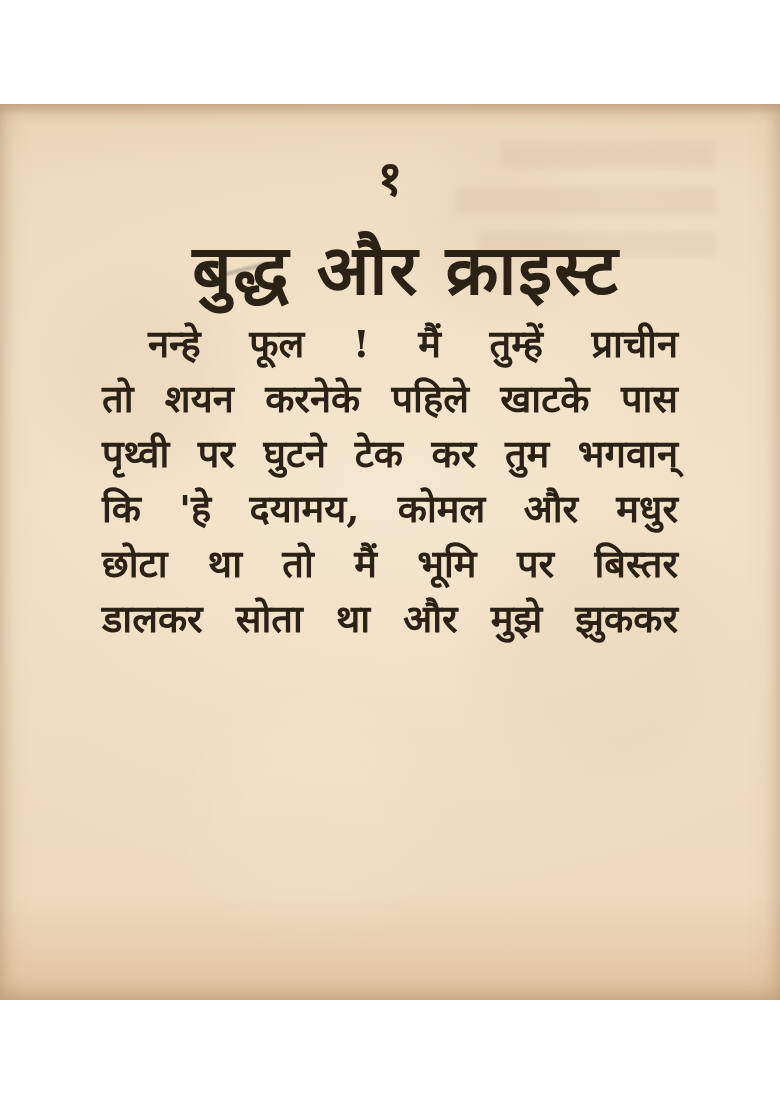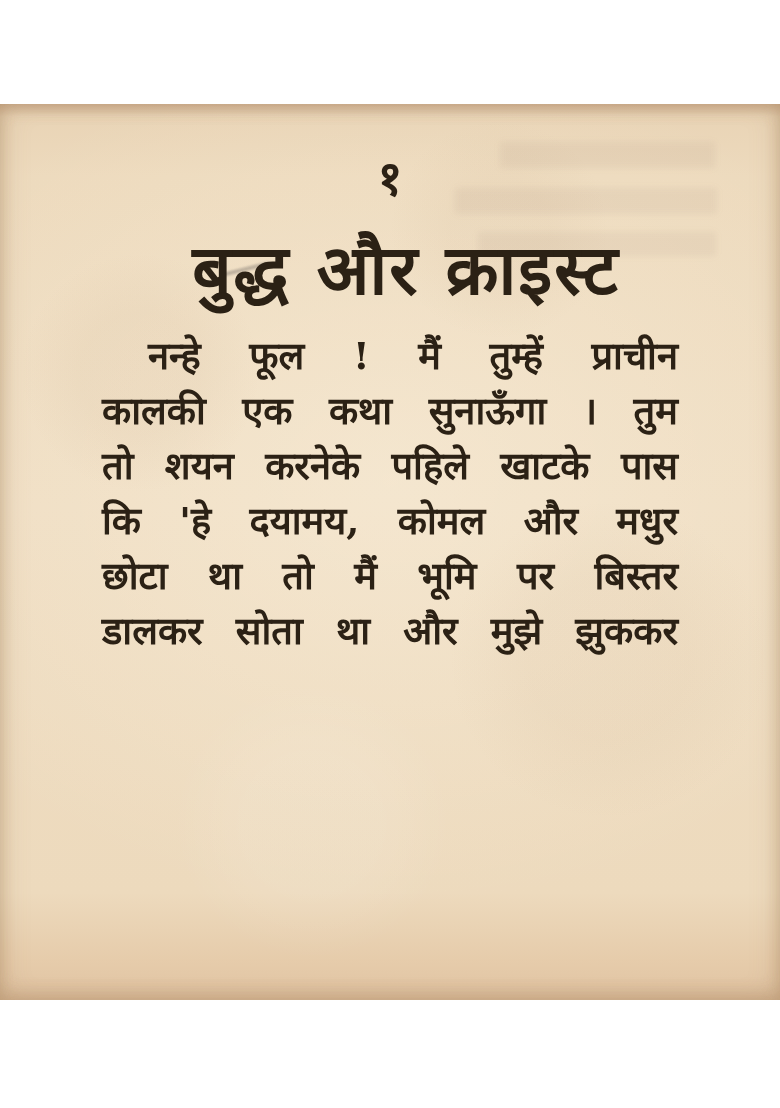--- a/index.html
+++ b/index.html
@@ -95,21 +95,21 @@
     text-align: center;
     font-size: 69px;
     font-weight: bold;
     letter-spacing: 2px;
     color: var(--ink, #2b2115);
   }
 
   .body-text {
     position: absolute;
     left: 102px;
-    top: 224px;
+    top: 212px;
     width: 576px;
     color: var(--ink, #2b2115);
   }
   .line {
     height: 55px;
     line-height: 55px;
     font-size: 38px;
     font-weight: bold;
     white-space: nowrap;
     text-align: justify;
@@ -132,19 +132,19 @@
   <div class="ghost g3"></div>
 
   <div class="smudge"></div>
 
   <div class="page-number">१</div>
 
   <div class="chapter-title">बुद्ध और क्राइस्ट</div>
 
   <div class="body-text">
     <div class="line indent">नन्हे फूल !  मैं  तुम्हें  प्राचीन</div>
-    <div class="line">कालकी एक कथा सुनाऊँगा । तुम</div>
     <div class="line">तो शयन करनेके पहिले खाटके पास</div>
+    <div class="line">पृथ्वी पर घुटने टेक कर तुम भगवान्</div>
     <div class="line">कि 'हे दयामय, कोमल  और  मधुर</div>
     <div class="line">छोटा  था  तो  मैं  भूमि  पर  बिस्तर</div>
     <div class="line">डालकर सोता था और मुझे  झुककर</div>
   </div>
 </div>
 
 </body></html>

